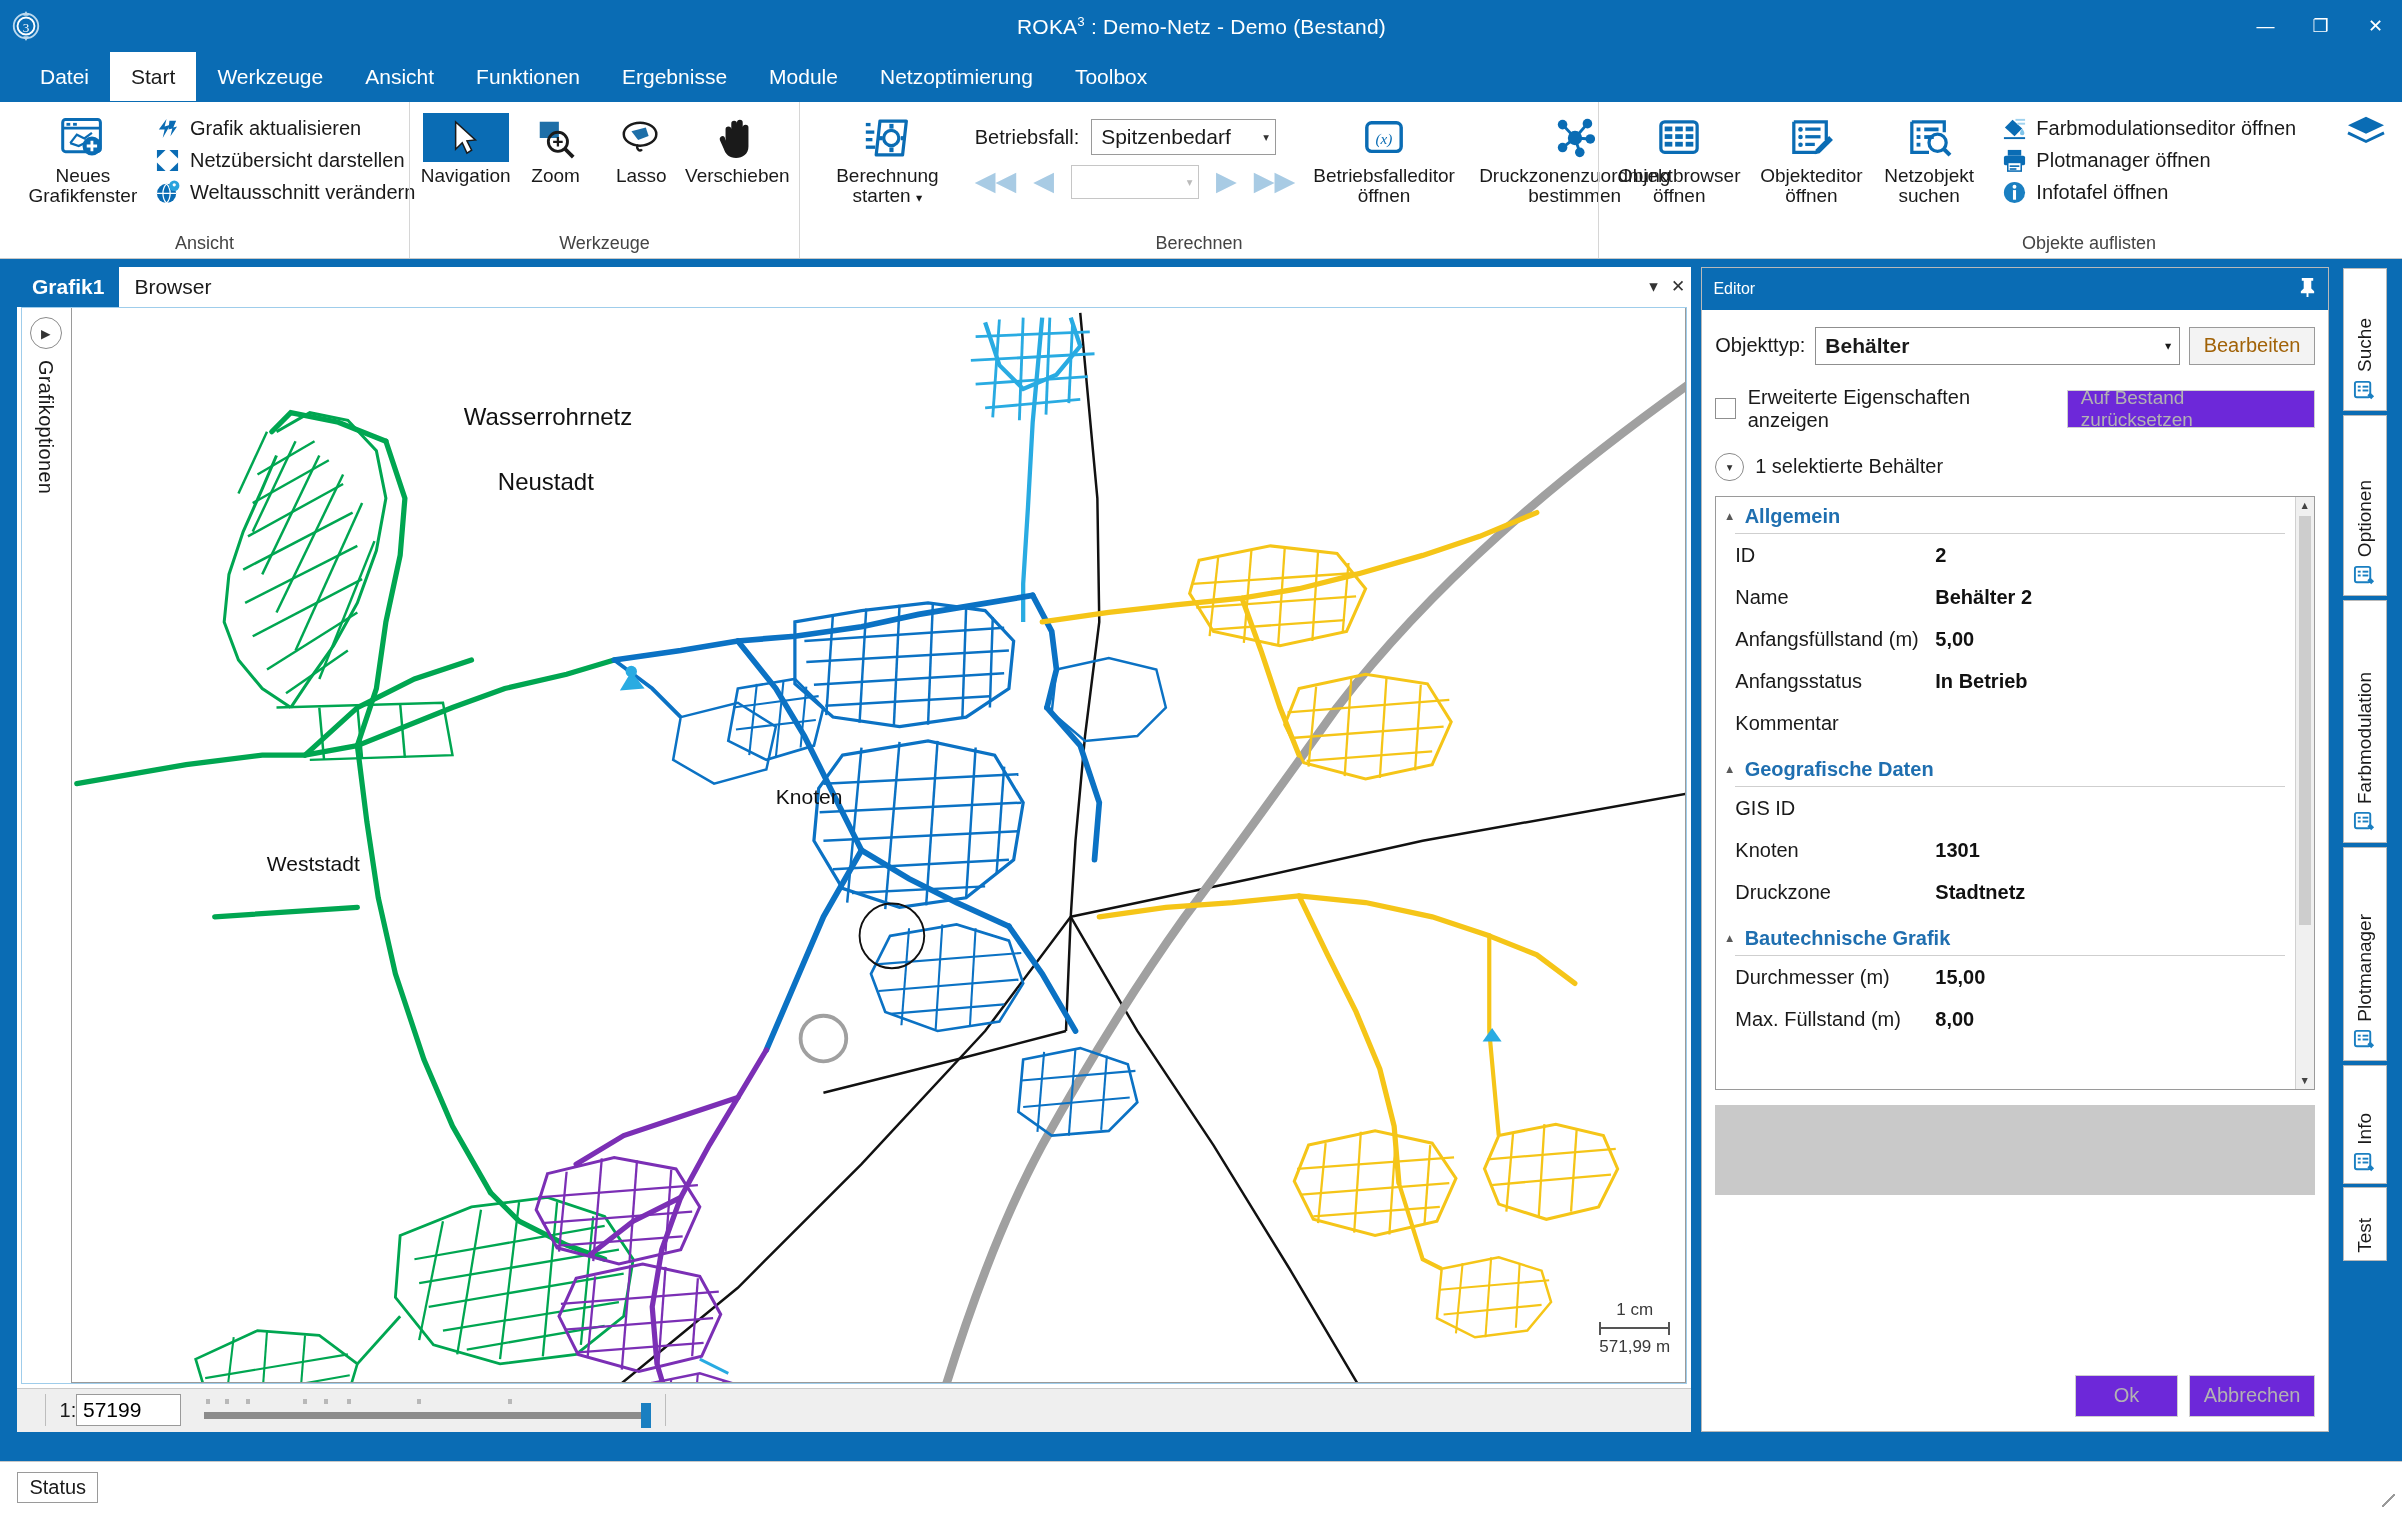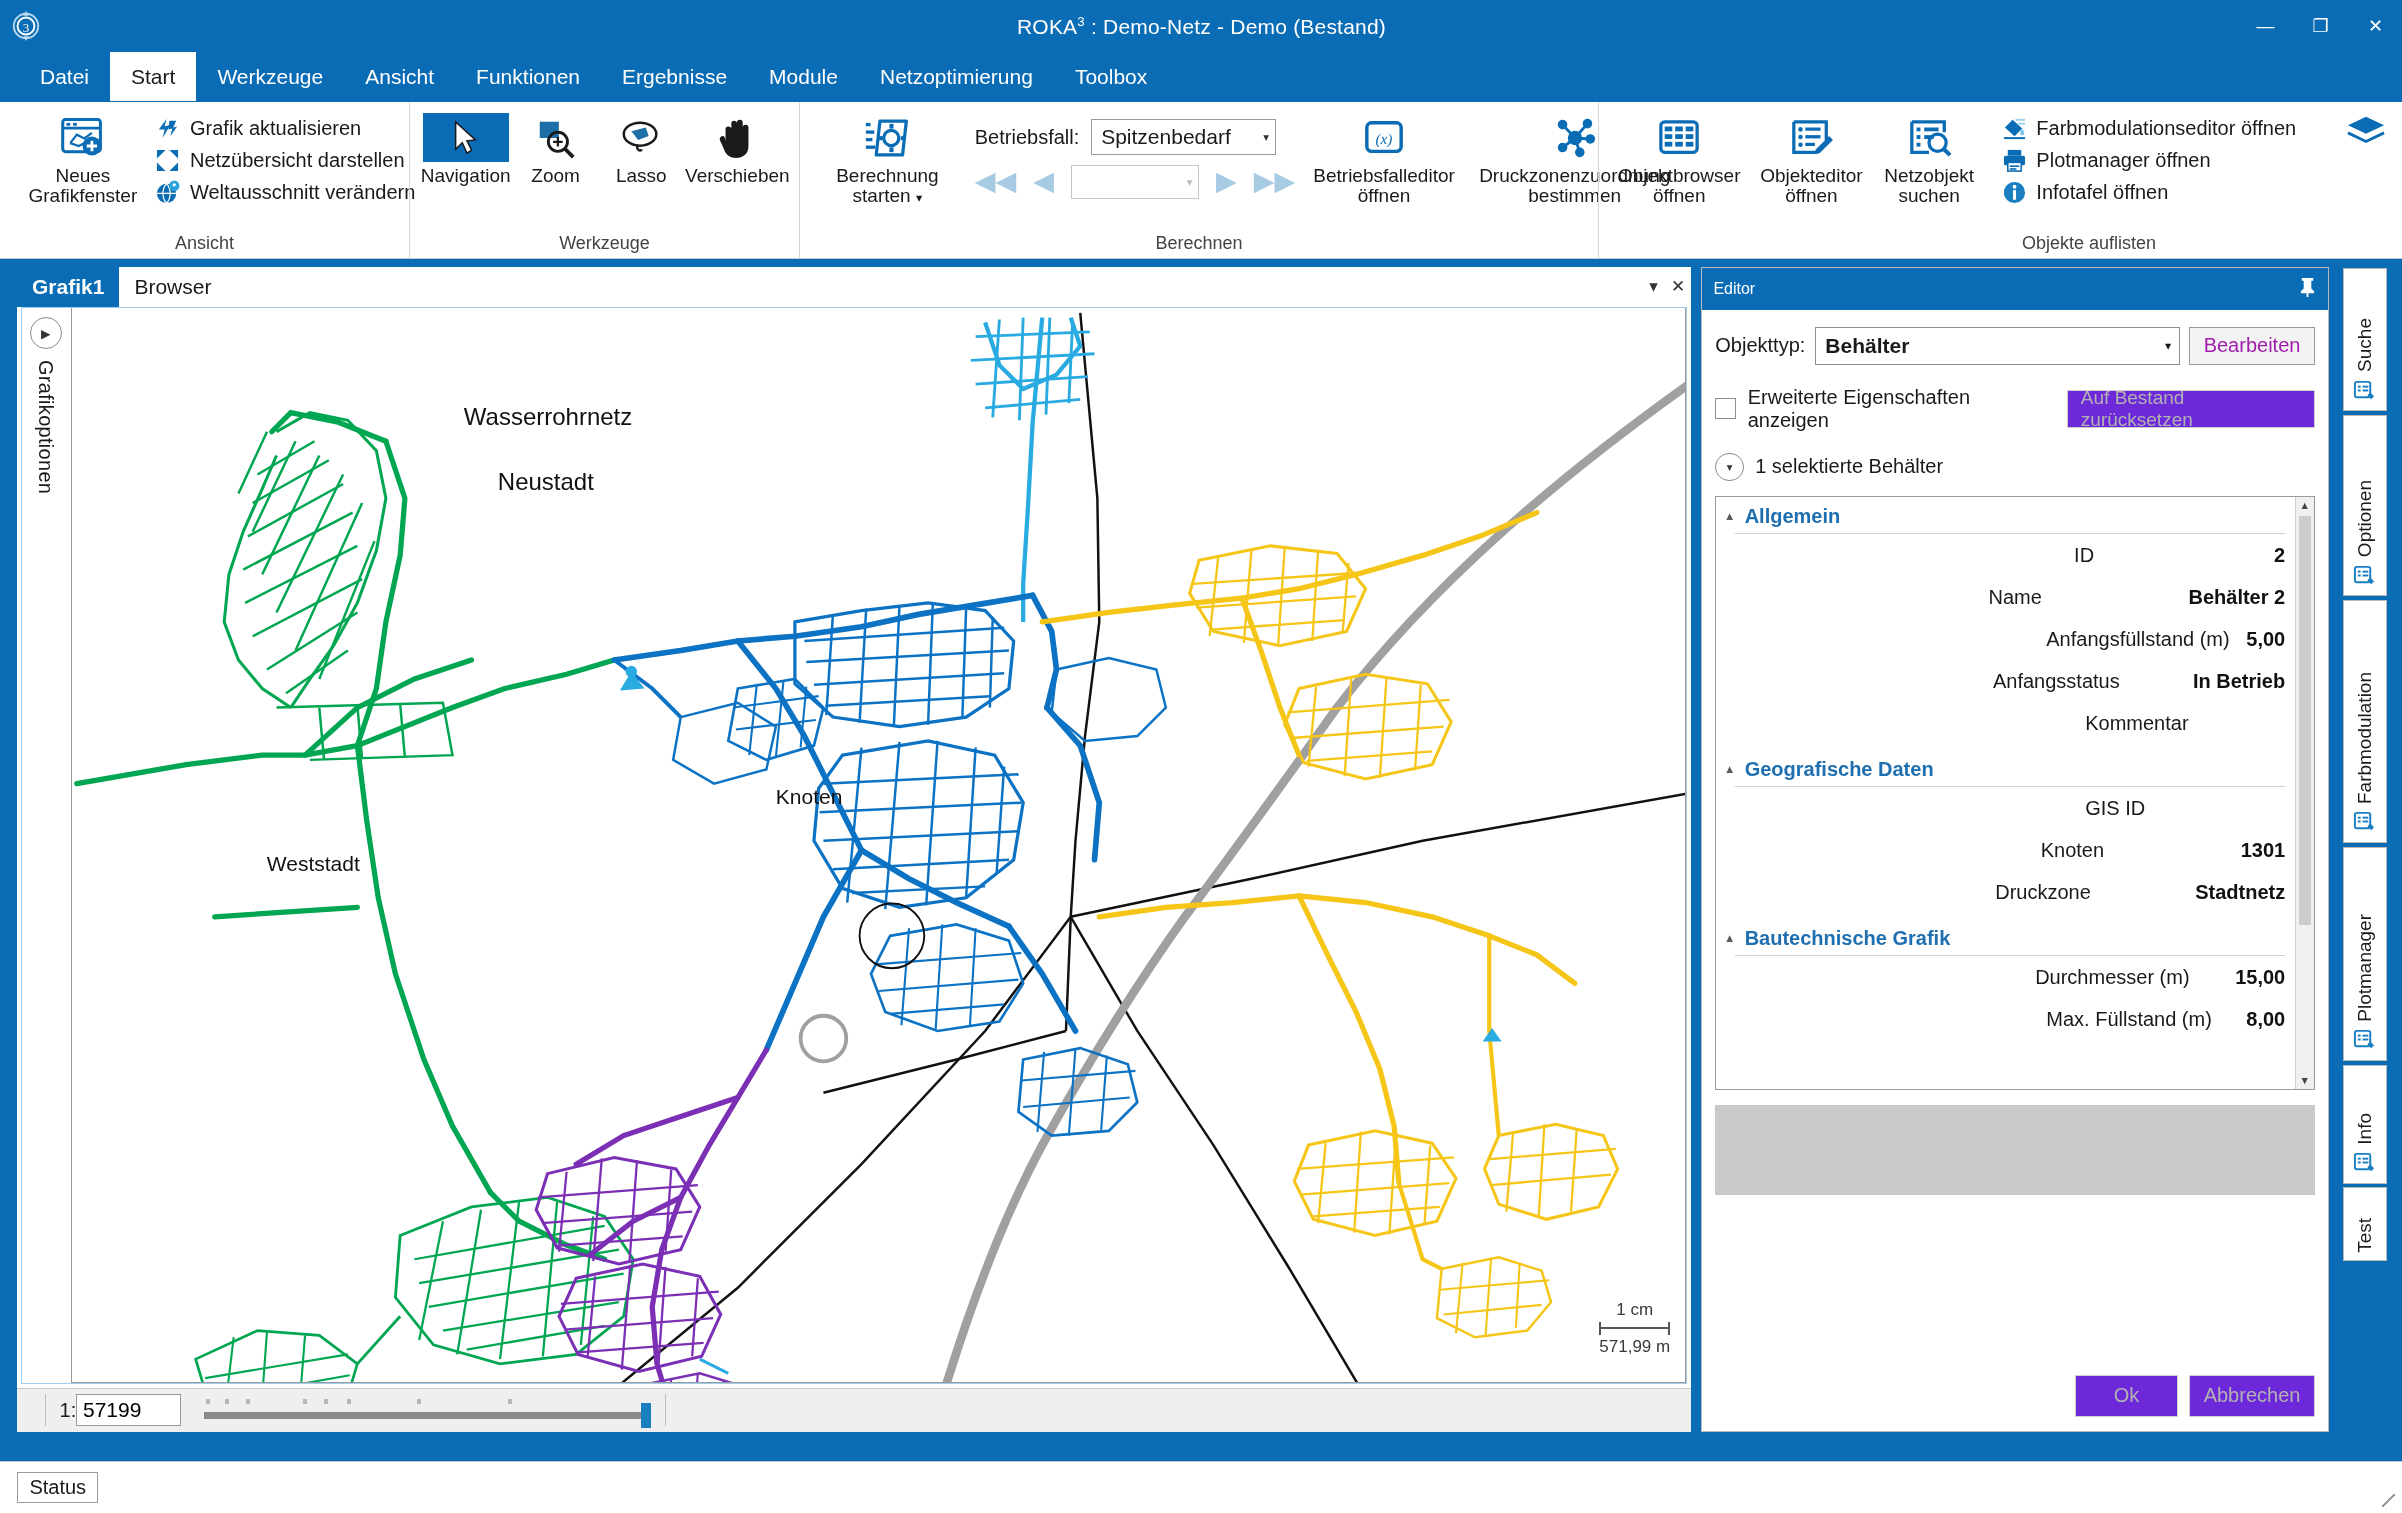--- a/index.html
+++ b/index.html
@@ -151,21 +151,21 @@
   .row1 { display:flex; align-items:center; gap:9.5px; margin-top:7.6px; }
   .row1 .lab { font-size:20px; }
   .ed-combo {
     flex:1; height:38px; border:1px solid #8f8f8f; background:#fff; display:flex;
     align-items:center; justify-content:space-between; padding:0 7.6px 0 9.5px;
     font-size:21px; font-weight:bold;
   }
   .btn {
     height:38px; border:1px solid #9a9a9a; background:#f3f3f3; font-size:20px;
     padding:0 13.3px; display:flex; align-items:center; justify-content:center;
-    font-family:"Liberation Sans",sans-serif; color:#a21caf;
+    font-family:"Liberation Sans",sans-serif; color:#a16207;
   }
   .btn.disabled { color:#b2b2b2; border-color:#cfcfcf; background:#6d28d9; }
   .row2 { display:flex; align-items:center; gap:11.4px; margin-top:21px; }
   .chk { width:21px; height:21px; border:1px solid #8f8f8f; background:#fff; flex:none; }
   .chklbl { font-size:20px; }
   .row3 { display:flex; align-items:center; gap:11.4px; margin-top:21px; }
   .circbtn {
     width:28.5px; height:28.5px; border-radius:50%; border:1px solid #8b8b8b; background:#fff;
     display:flex; align-items:center; justify-content:center; font-size:11.4px; color:#333; flex:none;
   }
@@ -174,21 +174,21 @@
     margin-top:15px; border:1px solid #9a9a9a; background:#fff; height:594px;
     position:relative; overflow:hidden; display:flex;
   }
   .propinner { flex:1; overflow:hidden; padding:0; }
   .grp-head {
     display:flex; align-items:center; gap:9.5px; padding:7.6px 0 5.7px 7.6px;
     font-size:20px; font-weight:bold; color:#1f6fb0;
   }
   .grp-head .tri { font-size:11.4px; color:#5a5a5a; }
   .grp-items { margin:0 9.5px 5.7px 19px; border-top:1px solid #cfcfcf; }
-  .prow { display:flex; align-items:center; height:42px; font-size:20px;justify-content:flex-end; }
+  .prow { display:flex; align-items:center; height:42px; font-size:20px; }
   .prow .k { width:200px; color:#1a1a1a; }
   .prow .v { font-weight:bold; color:#111; }
   .scrollcol { width:19px; background:#f0f0f0; border-left:1px solid #d0d0d0; position:relative; }
   .scrollcol .up, .scrollcol .dn { position:absolute; left:0; right:0; height:17px; text-align:center; font-size:10.5px; color:#444; line-height:17px;}
   .scrollcol .up{top:0;} .scrollcol .dn{bottom:0;}
   .scrollcol .thumb{position:absolute;left:2.9px;right:2.9px;top:19px;height:409px;background:#cdcdcd;}
 
   .graytray { height:90px; background:#c9c9c9; margin-top:15px; }
   .ed-footer {
     height:70px; display:flex; align-items:center; justify-content:flex-end;

